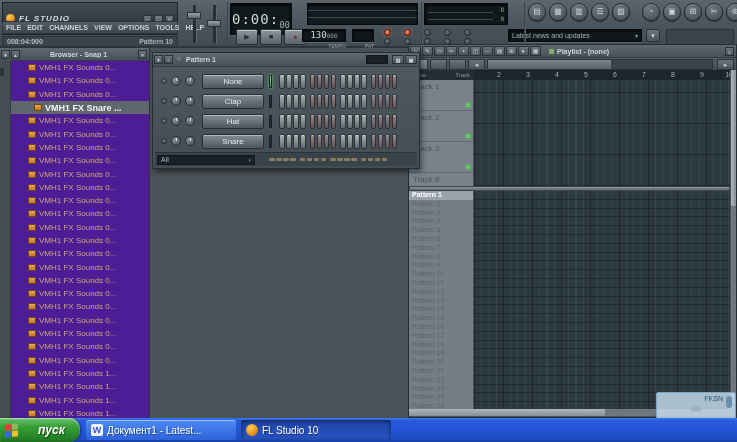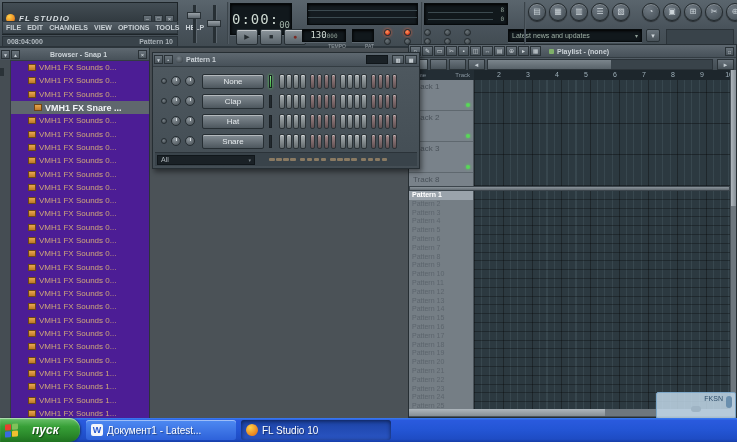--- a/index.html
+++ b/index.html
@@ -162,21 +162,21 @@
     border:1px solid #7da7c8;border-radius:2px;box-sizing:border-box;z-index:40;}
   .balloon .btext{position:absolute;right:12px;top:2px;font-size:7px;color:#2a4a66;}
   .balloon .bdot{position:absolute;right:34px;top:13px;width:10px;height:6px;border-radius:3px;background:#9fb4c4;}
   .balloon .bico{position:absolute;right:3px;top:3px;width:6px;height:12px;border-radius:3px;background:#6a8fae;}
   
   .taskbar{position:absolute;left:0;top:418px;width:737px;height:24px;z-index:60;
     background:linear-gradient(#3a7df0 0%,#2a5ade 10%,#2456d6 45%,#1e4cc4 88%,#173fa8 100%);}
   .startbtn{position:absolute;left:0;top:0;width:80px;height:24px;border-radius:0 11px 11px 0;
     background:linear-gradient(#6cc26c 0%,#38a038 35%,#2b8a2b 70%,#1f7220 100%);
     box-shadow:inset 0 1px 1px rgba(255,255,255,.5),1px 0 2px rgba(0,0,0,.4);
-    display:flex;align-items:center;gap:14px;padding-left:5px;box-sizing:border-box;}
+    display:flex;align-items:center;gap:20px;padding-left:5px;box-sizing:border-box;}
   .xpflag{width:13px;height:13px;display:grid;grid-template-columns:6px 6px;grid-template-rows:6px 6px;gap:1px;transform:skewY(-6deg);}
   .xpflag i{display:block;border-radius:1px;}
   .start-label{color:#fff;font-weight:bold;font-style:italic;font-size:12px;text-shadow:1px 1px 1px rgba(0,0,0,.5);}
   .tasks{position:absolute;left:86px;top:2px;display:flex;gap:5px;}
   .task-btn{width:150px;height:20px;border-radius:3px;background:linear-gradient(#4e8af2,#2e62da);
     box-shadow:inset 0 1px 0 rgba(255,255,255,.45);display:flex;align-items:center;gap:4px;padding:0 5px;box-sizing:border-box;}
   .task-btn.active{background:linear-gradient(#1c43a6,#2a55c4);box-shadow:inset 0 1px 4px rgba(0,0,0,.55);}
   .task-label{color:#fff;font-size:10px;white-space:nowrap;overflow:hidden;text-shadow:1px 1px 1px rgba(0,0,0,.4);}
   .task-icon{width:12px;height:12px;flex:none;border-radius:2px;}
   .task-icon.word{background:#f4f6fa;color:#2a5ad0;font-size:9px;font-weight:bold;text-align:center;line-height:12px;}

